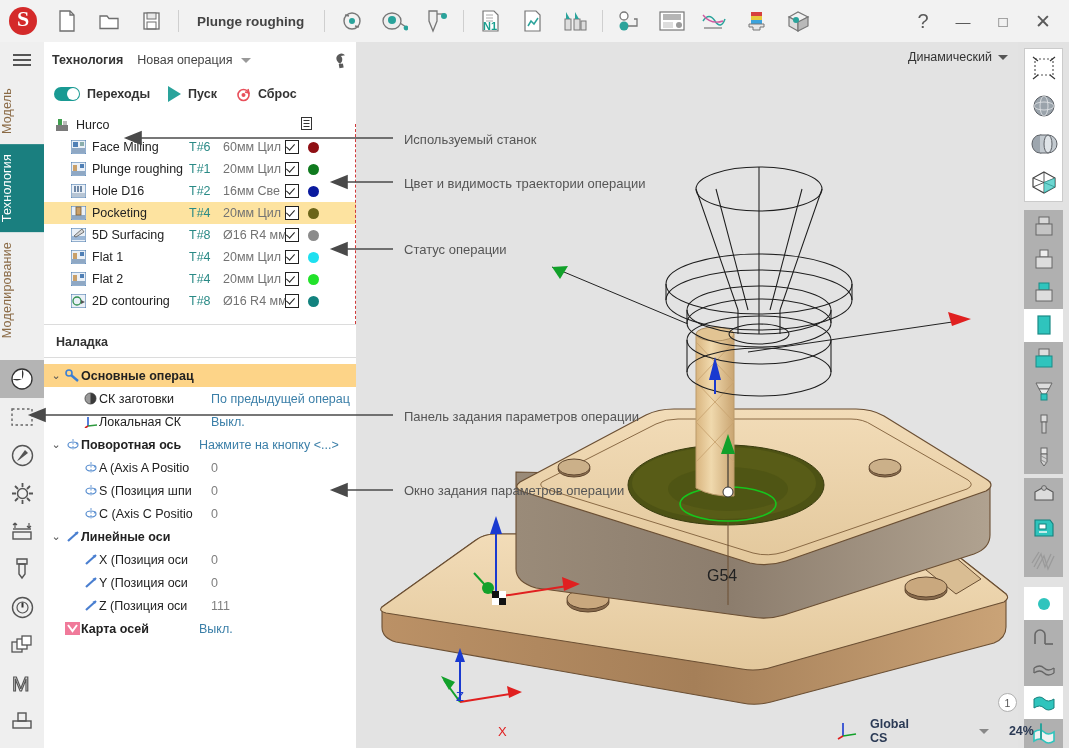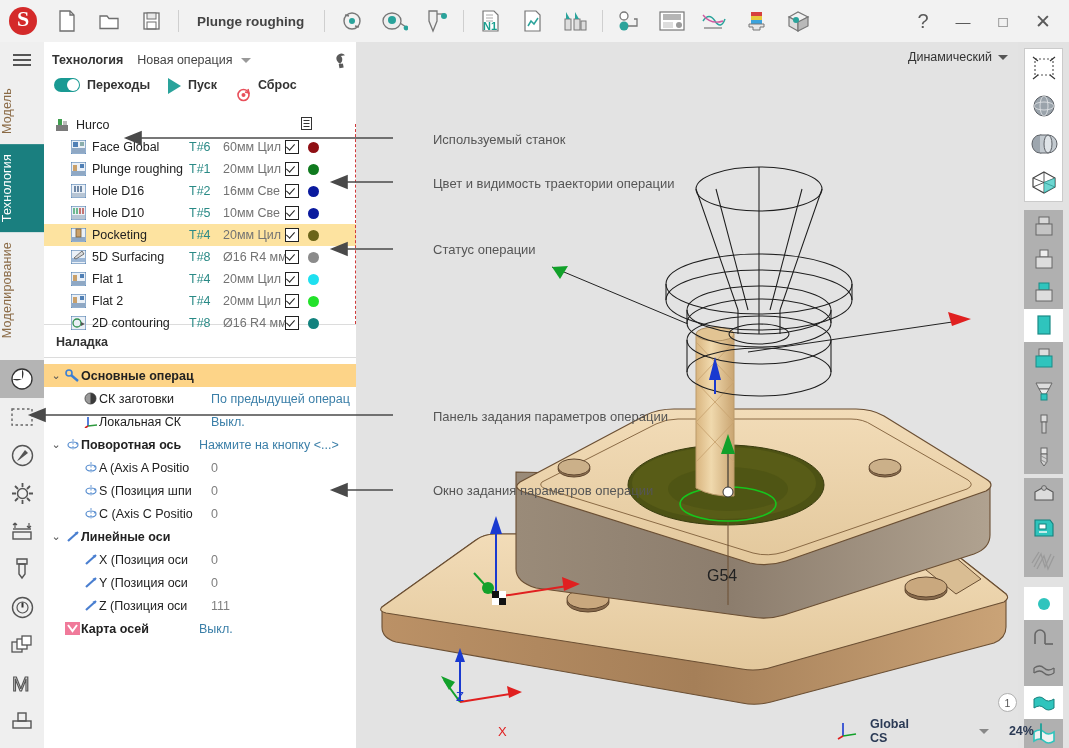--- a/index.html
+++ b/index.html
@@ -30,21 +30,21 @@
   .rail-ico{width:44px;height:38px;display:flex;align-items:center;justify-content:center;cursor:pointer;}
   .rail-ico.sel{background:#b4b4b4;}
 
   
   .panel{position:absolute;left:44px;top:42px;width:312px;height:706px;background:#fff;border-right:1px solid #cfcfcf;}
   .panel-head{height:36px;display:flex;align-items:center;padding:0 8px;box-sizing:border-box;}
   .ph-title{font-size:12.5px;font-weight:bold;color:#333;margin-right:14px;}
   .ph-combo{font-size:12.5px;color:#444;display:flex;align-items:center;cursor:pointer;}
   .caret{margin-left:9px;border-left:5px solid transparent;border-right:5px solid transparent;border-top:5px solid #999;}
   .ph-wrench{margin-left:auto;cursor:pointer;display:flex;align-items:center;}
-  .panel-row2{height:32px;display:flex;padding:0 10px;box-sizing:border-box;}
+  .panel-row2{height:32px;display:flex;align-items:center;padding:0 10px;box-sizing:border-box;}
   .toggle{width:26px;height:14px;border-radius:8px;background:#199a93;position:relative;margin-right:7px;cursor:pointer;}
   .toggle:after{content:"";position:absolute;right:1px;top:1px;width:12px;height:12px;border-radius:50%;background:#fff;}
   .r2-lbl{font-size:12.5px;font-weight:bold;color:#333;margin-right:18px;}
   .play-tri{width:0;height:0;border-top:8px solid transparent;border-bottom:8px solid transparent;border-left:13px solid #2aa39b;margin-right:7px;cursor:pointer;}
   .reset-ico{margin-right:6px;display:flex;align-items:center;cursor:pointer;}
 
   
   .optree{position:relative;padding-top:4px;height:208px;box-sizing:border-box;}
   .machine-row{height:22px;display:flex;align-items:center;padding-left:10px;font-size:12.5px;color:#222;cursor:pointer;}
   .op-row{height:22px;display:flex;align-items:center;font-size:12.5px;color:#222;cursor:pointer;padding-left:26px;box-sizing:border-box;}
@@ -72,21 +72,21 @@
   .p-val{color:#3b7fa8;white-space:nowrap;overflow:hidden;}
   .p-val.grey{color:#808080;}
 
   
   .viewport{position:absolute;left:356px;top:42px;width:662px;height:706px;background:#e3e3e3;overflow:hidden;}
   .vp-mode{position:absolute;right:10px;top:8px;font-size:12.5px;color:#333;display:flex;align-items:center;cursor:pointer;}
   .vp-mode .caret{border-top-color:#555;margin-left:6px;}
   .g54{position:absolute;left:351px;top:525px;font-size:16px;color:#222;}
 
   
-  .anno{position:absolute;font-size:13px;color:#555;white-space:nowrap;margin-left:29px;}
+  .anno{position:absolute;font-size:13px;color:#555;white-space:nowrap;}
 
   
   .rightrail{position:absolute;left:1018px;top:42px;width:51px;height:706px;background:#e2e2e2;}
   .rr-group{margin:6px 6px 0 6px;background:#fff;border:1px solid #cbcbcb;}
   .rr-ico{height:38px;display:flex;align-items:center;justify-content:center;cursor:pointer;}
   .rr-strip{margin:8px 6px 0 6px;}
   .rr-cell{height:33px;display:flex;align-items:center;justify-content:center;cursor:pointer;background:#b0b0b0;}
   .rr-cell.white{background:#fff;}
 
   
@@ -365,21 +365,21 @@
       <div id="op-rows">
           <div class="op-row">
             <span class="op-ico">
               <svg width="15" height="14">
                 <rect x="0" y="0" width="15" height="14" fill="#eaf0f7" stroke="#3b6ea5" stroke-width="1"></rect>
                 <rect x="1" y="8" width="13" height="5" fill="#8fa8c4"></rect>
                 <rect x="2" y="2" width="5" height="5" fill="#4f7fb5"></rect>
                 <path d="M9 3 h4 M9 5 h4" stroke="#2a6a5f" stroke-width="1"></path>
               </svg>
             </span>
-            <span class="op-name">Face Global</span>
+            <span class="op-name">Face Milling</span>
             <span class="op-tool">T#6</span>
             <span class="op-desc">60мм Цил</span>
             <span class="op-chk"></span>
             <span class="op-dot" style="background:#8f0f14"></span>
           </div>
           <div class="op-row">
             <span class="op-ico">
               <svg width="15" height="14">
                 <rect x="0" y="0" width="15" height="14" fill="#eaf0f7" stroke="#3b6ea5" stroke-width="1"></rect>
                 <rect x="1" y="9" width="13" height="4" fill="#8fa8c4"></rect>
@@ -397,35 +397,20 @@
             <span class="op-ico">
               <svg width="15" height="14">
                 <rect x="0" y="0" width="15" height="14" fill="#eaf0f7" stroke="#3b6ea5" stroke-width="1"></rect>
                 <rect x="1" y="9" width="13" height="4" fill="#b7c5d4"></rect>
                 <path d="M4 2 v6 M7 2 v6 M10 2 v6" stroke="#2b4f7a" stroke-width="1.3"></path>
               </svg>
             </span>
             <span class="op-name">Hole D16</span>
             <span class="op-tool">T#2</span>
             <span class="op-desc">16мм Све</span>
-            <span class="op-chk"></span>
-            <span class="op-dot" style="background:#0a1a9e"></span>
-          </div>
-          <div class="op-row">
-            <span class="op-ico">
-              <svg width="15" height="14">
-                <rect x="0" y="0" width="15" height="14" fill="#eaf0f7" stroke="#3b6ea5" stroke-width="1"></rect>
-                <rect x="1" y="9" width="13" height="4" fill="#b7c5d4"></rect>
-                <path d="M3 2 v6 M6 2 v6" stroke="#2b9a5a" stroke-width="1.3"></path>
-                <path d="M9 2 v6 M12 2 v6" stroke="#b0342f" stroke-width="1.3"></path>
-              </svg>
-            </span>
-            <span class="op-name">Hole D10</span>
-            <span class="op-tool">T#5</span>
-            <span class="op-desc">10мм Све</span>
             <span class="op-chk"></span>
             <span class="op-dot" style="background:#0a1a9e"></span>
           </div>
           <div class="op-row hl">
             <span class="op-ico">
               <svg width="15" height="14">
                 <rect x="0" y="0" width="15" height="14" fill="#eaf0f7" stroke="#3b6ea5" stroke-width="1"></rect>
                 <rect x="1" y="9" width="13" height="4" fill="#8fa8c4"></rect>
                 <rect x="5" y="1" width="5" height="8" fill="#c9a06a" stroke="#7a5c34" stroke-width="0.8"></rect>
               </svg>

